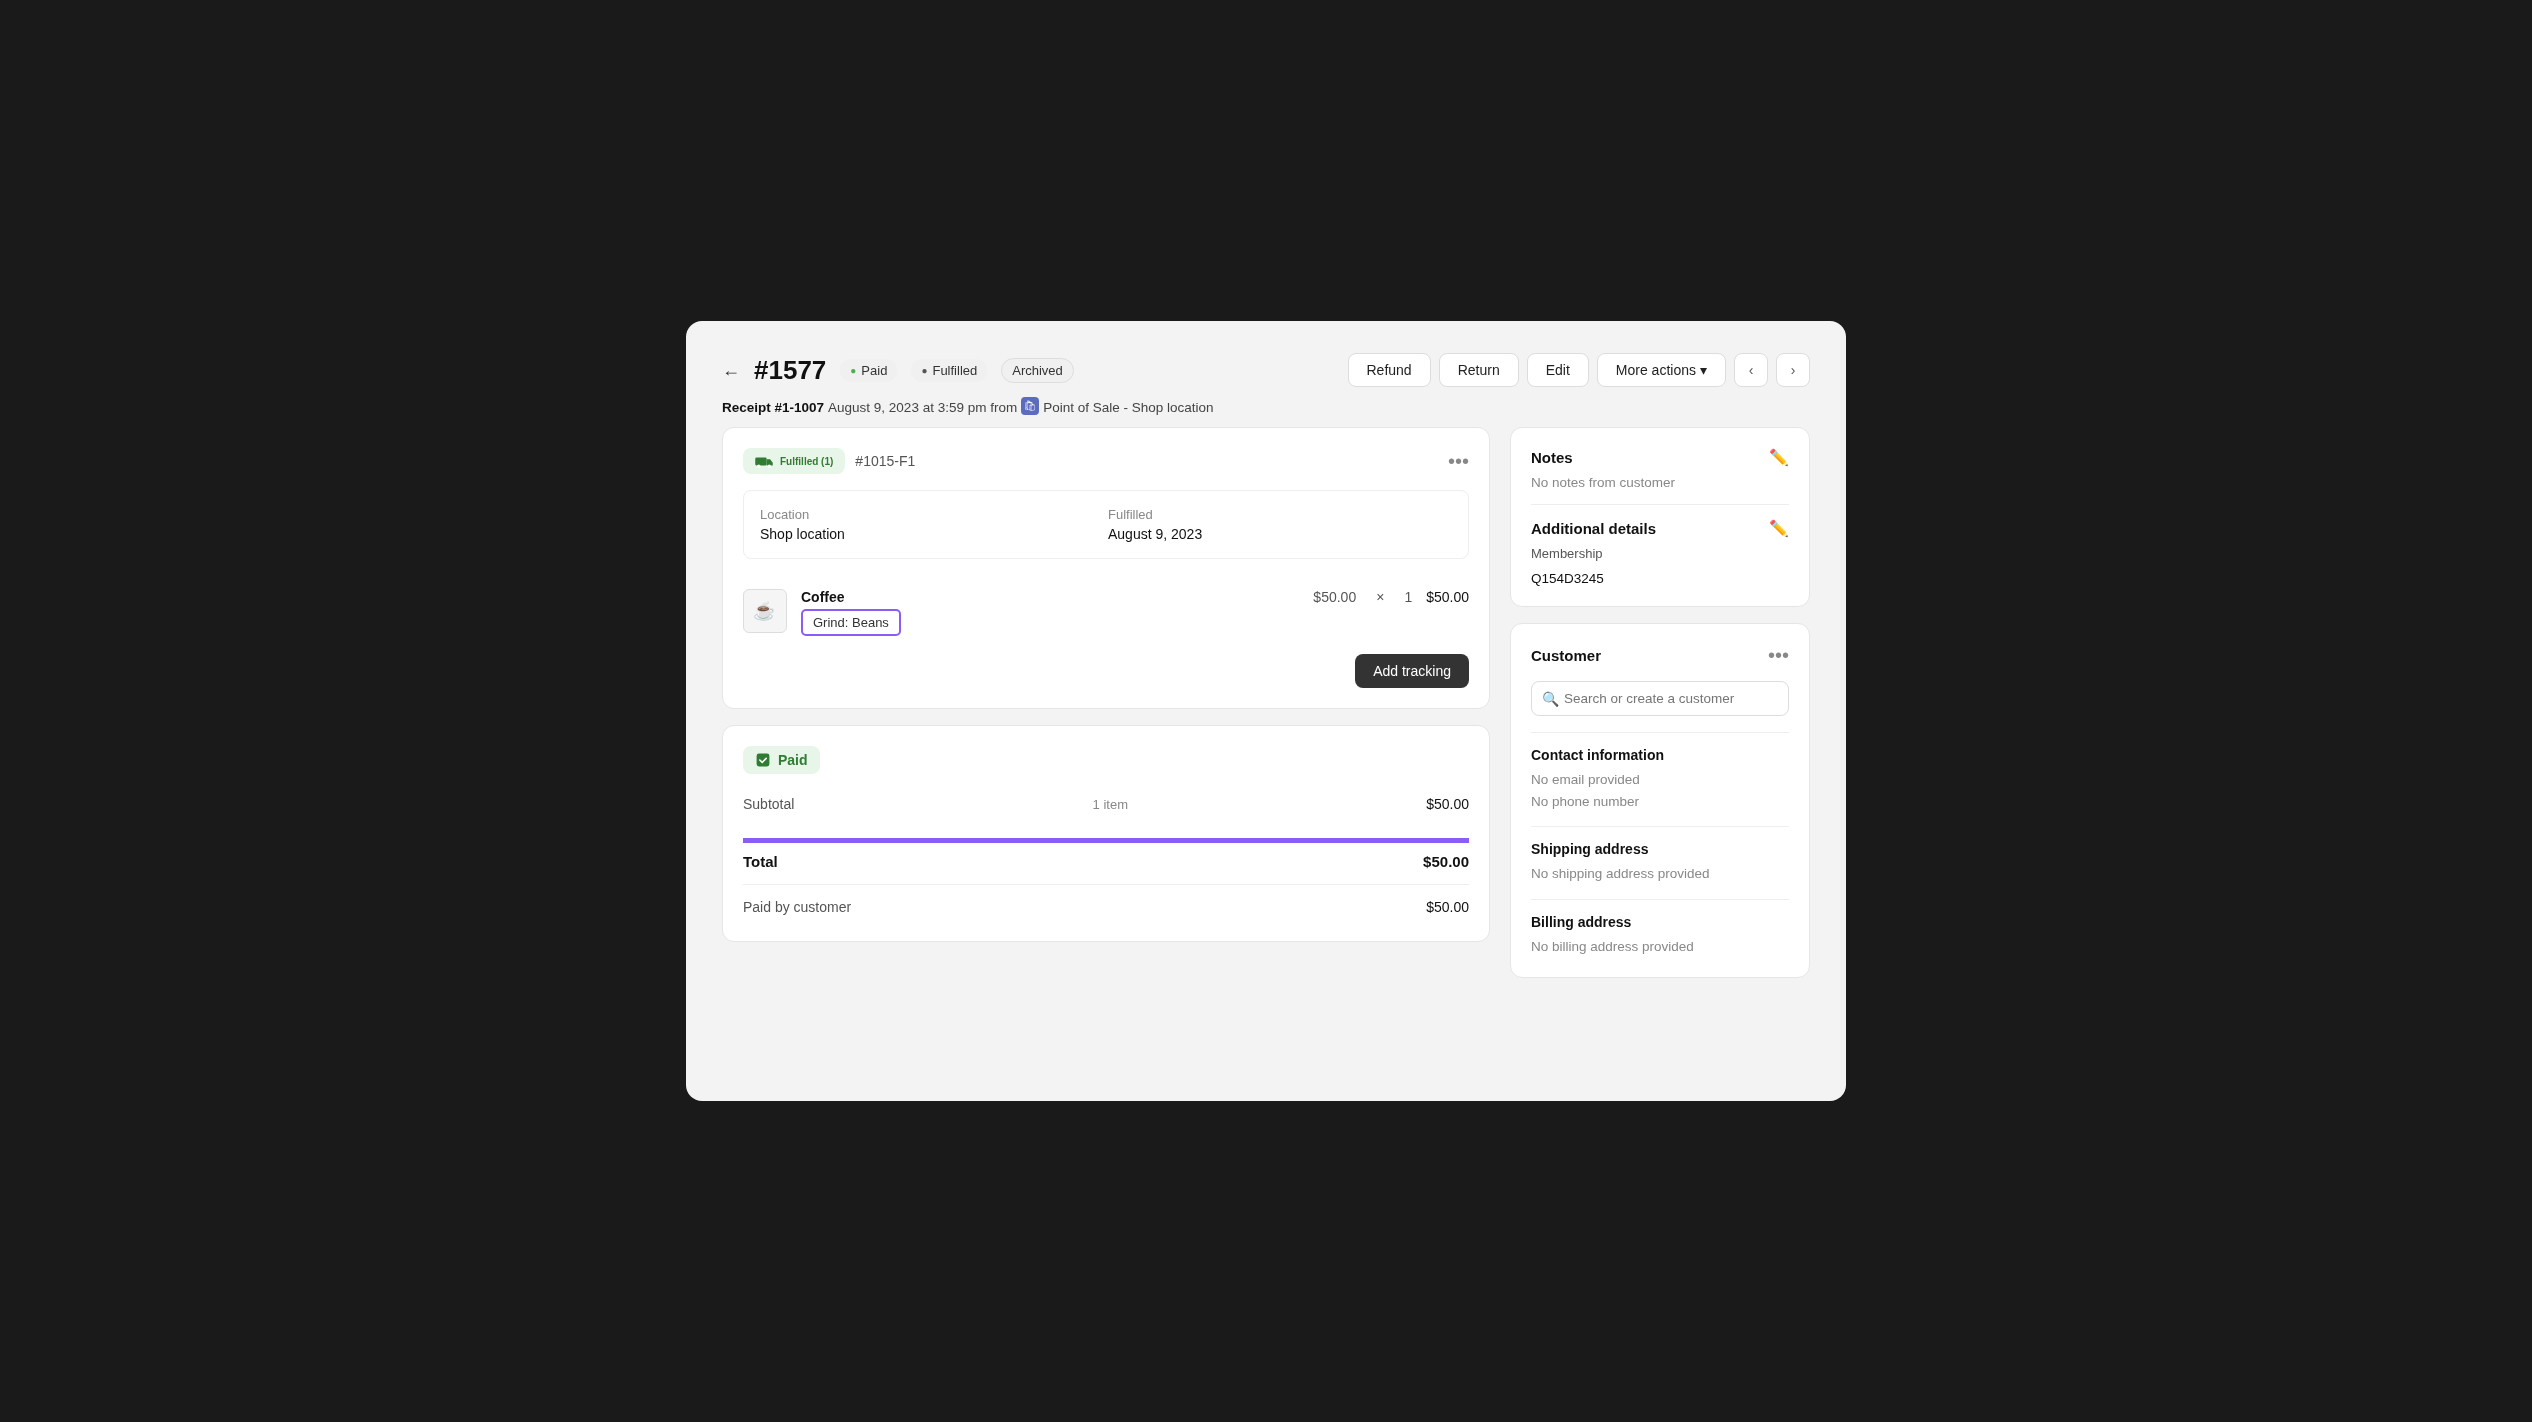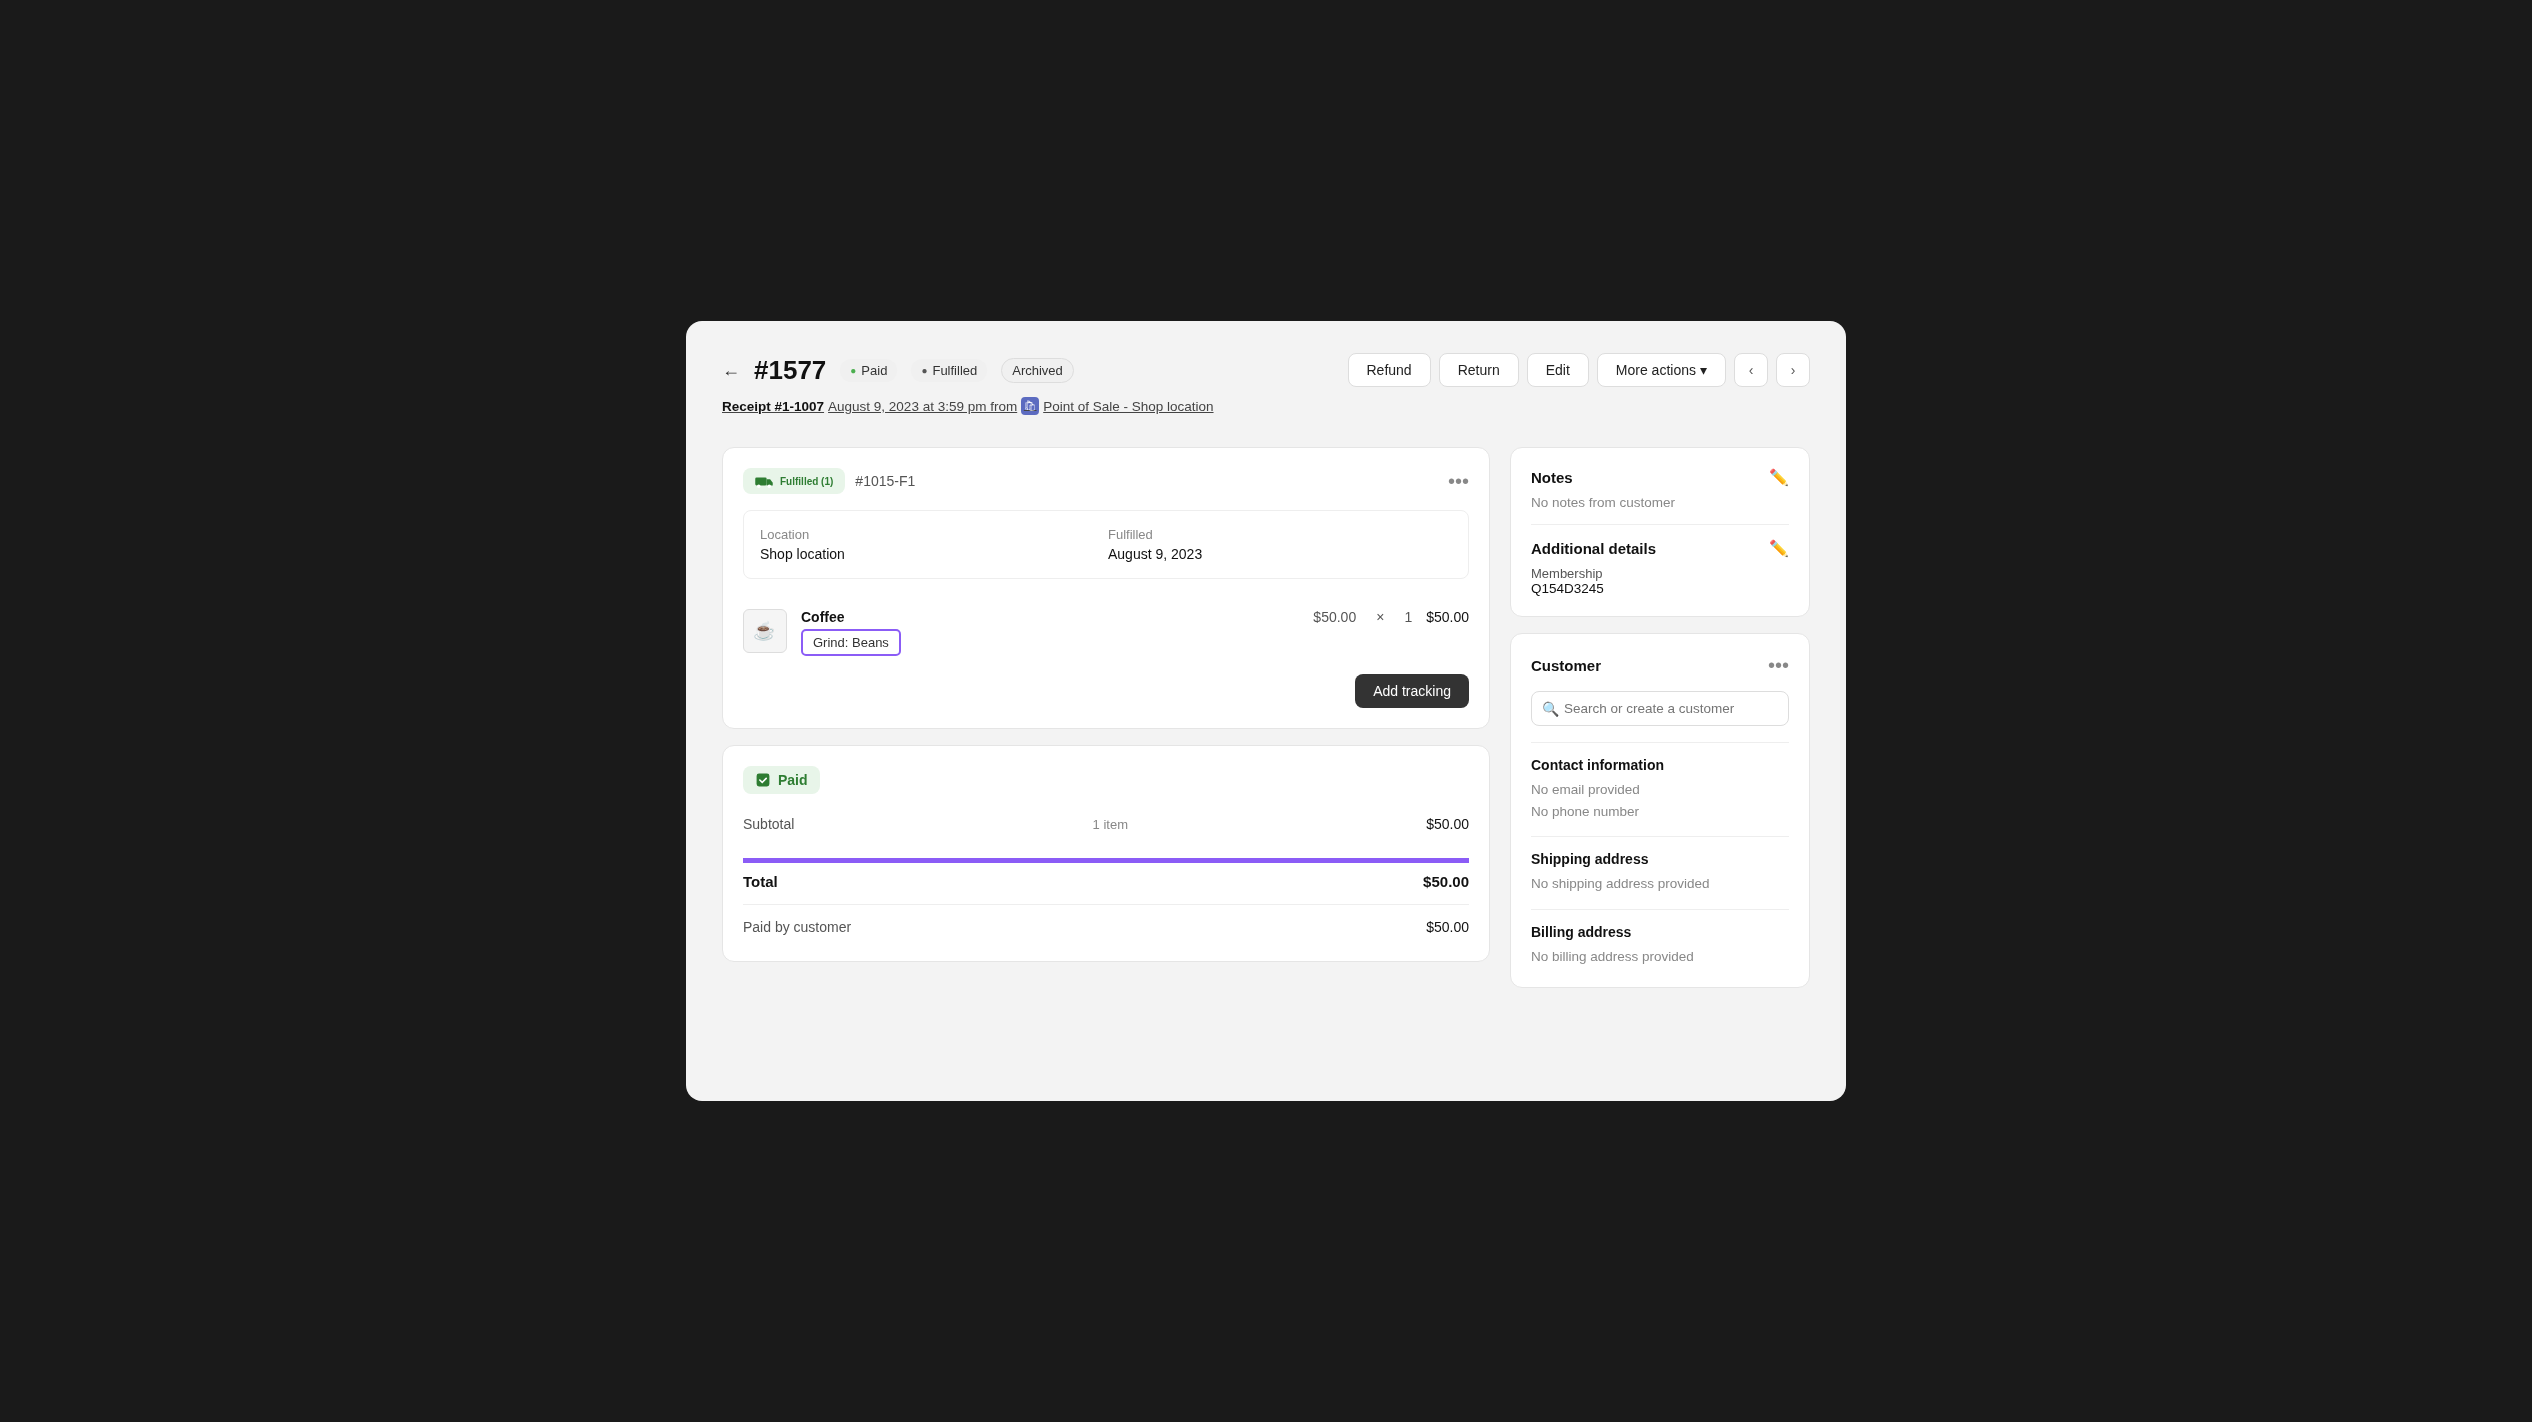--- a/index.html
+++ b/index.html
@@ -103,25 +103,24 @@
       display: flex;
       align-items: center;
       justify-content: center;
       font-size: 14px;
       color: #555;
     }
     
     .subheader {
       font-size: 13.5px;
       color: #444;
-      margin-bottom: 32px;
-      display: flex;
-      align-items: center;
+      margin-bottom: 12px;
+      display: flex;
+      align-items: flex-end;
       gap: 4px;
-      text-decoration: underline;
     }
     .subheader strong { color: #111; }
     .pos-icon {
       display: inline-block;
       width: 18px;
       height: 18px;
       background: #5c6bc0;
       border-radius: 4px;
       color: white;
       font-size: 10px;
@@ -327,21 +326,21 @@
       color: #888;
     }
     .section-divider {
       height: 1px;
       background: #eee;
       margin: 14px 0;
     }
     .detail-label {
       font-size: 13px;
       color: #555;
-      margin-bottom: 0;
+      margin-bottom: 10px;
     }
     .detail-value {
       font-size: 13.5px;
       color: #111;
     }
     
     .customer-header {
       display: flex;
       align-items: center;
       justify-content: space-between;

